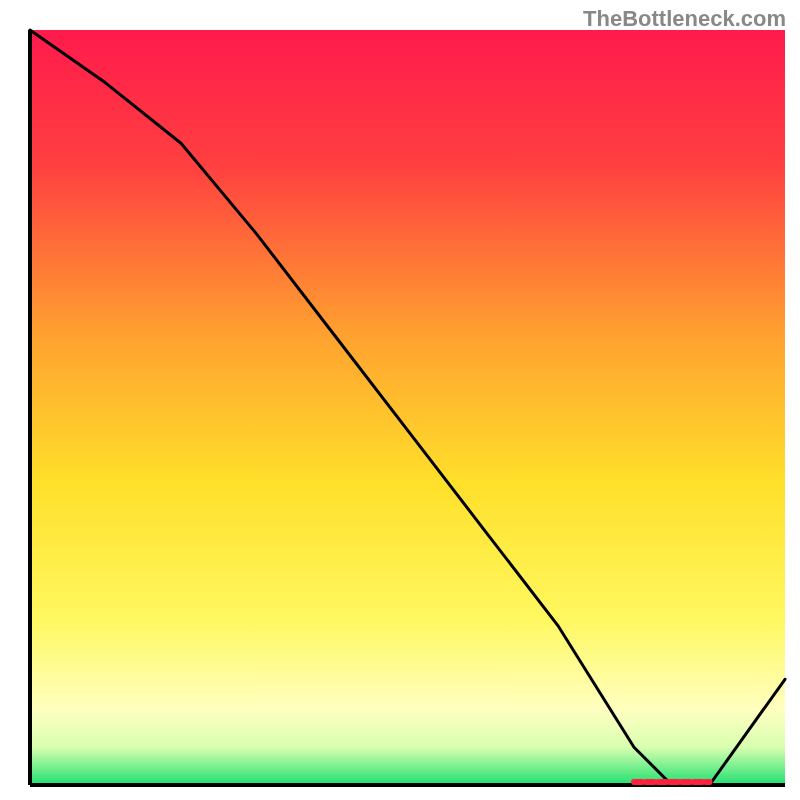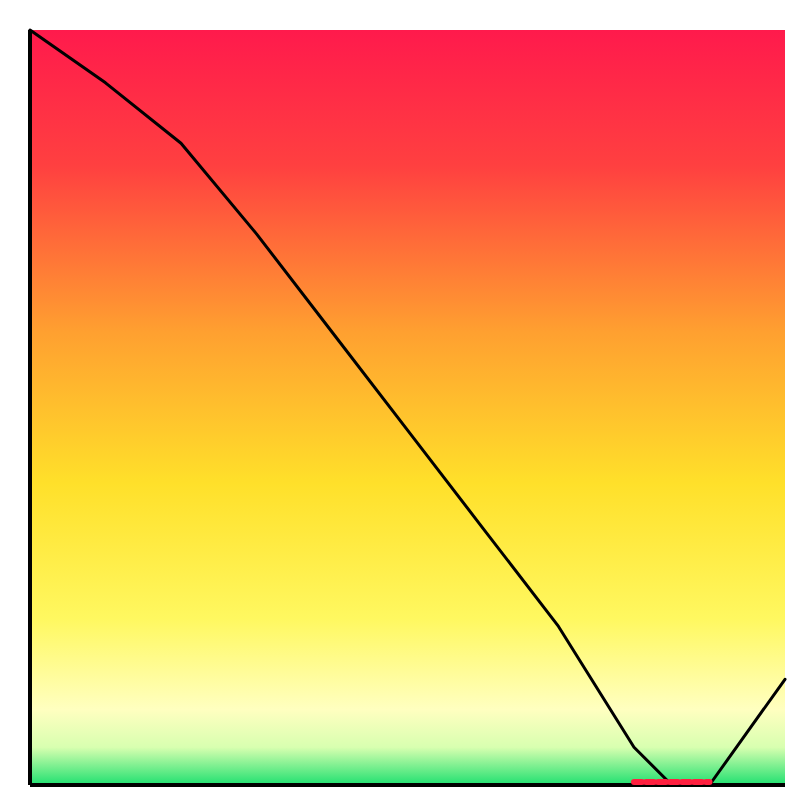--- a/index.html
+++ b/index.html
@@ -4,20 +4,21 @@
 <style>
   html,body{margin:0;padding:0;width:800px;height:800px;background:#fff;font-family:Arial,Helvetica,sans-serif}
   .wrap{position:relative;width:800px;height:800px}
   .attribution{position:absolute;top:6px;right:14px;font-size:22px;font-weight:bold;color:#888}
   svg.plot{position:absolute;left:0;top:0}
 </style>
 </head>
 <body>
 
 <div class="wrap">
+  <a class="attribution">TheBottleneck.com</a>
   <svg class="plot" width="800" height="800">
     <defs>
       <linearGradient id="bg-grad" x1="0" y1="0" x2="0" y2="1">
           <stop offset="0%" stop-color="#ff1a4c"></stop>
           <stop offset="18%" stop-color="#ff4040"></stop>
           <stop offset="40%" stop-color="#ffa030"></stop>
           <stop offset="60%" stop-color="#ffe02a"></stop>
           <stop offset="78%" stop-color="#fff860"></stop>
           <stop offset="90%" stop-color="#ffffc0"></stop>
           <stop offset="95%" stop-color="#d8ffb0"></stop>

